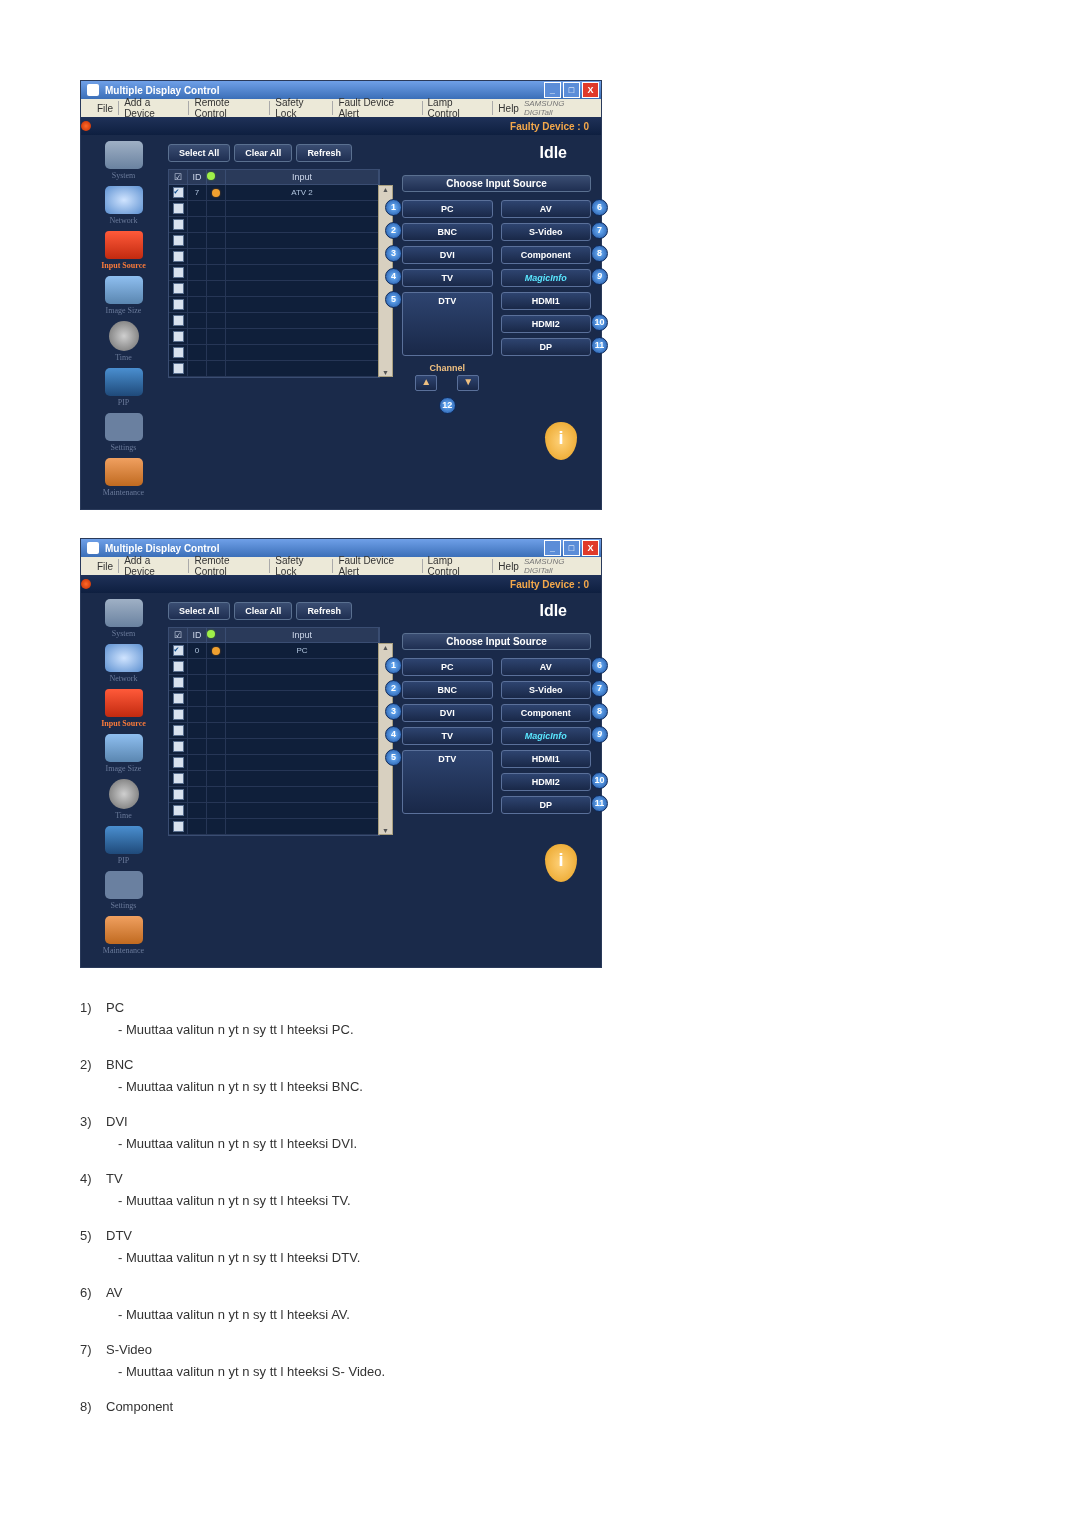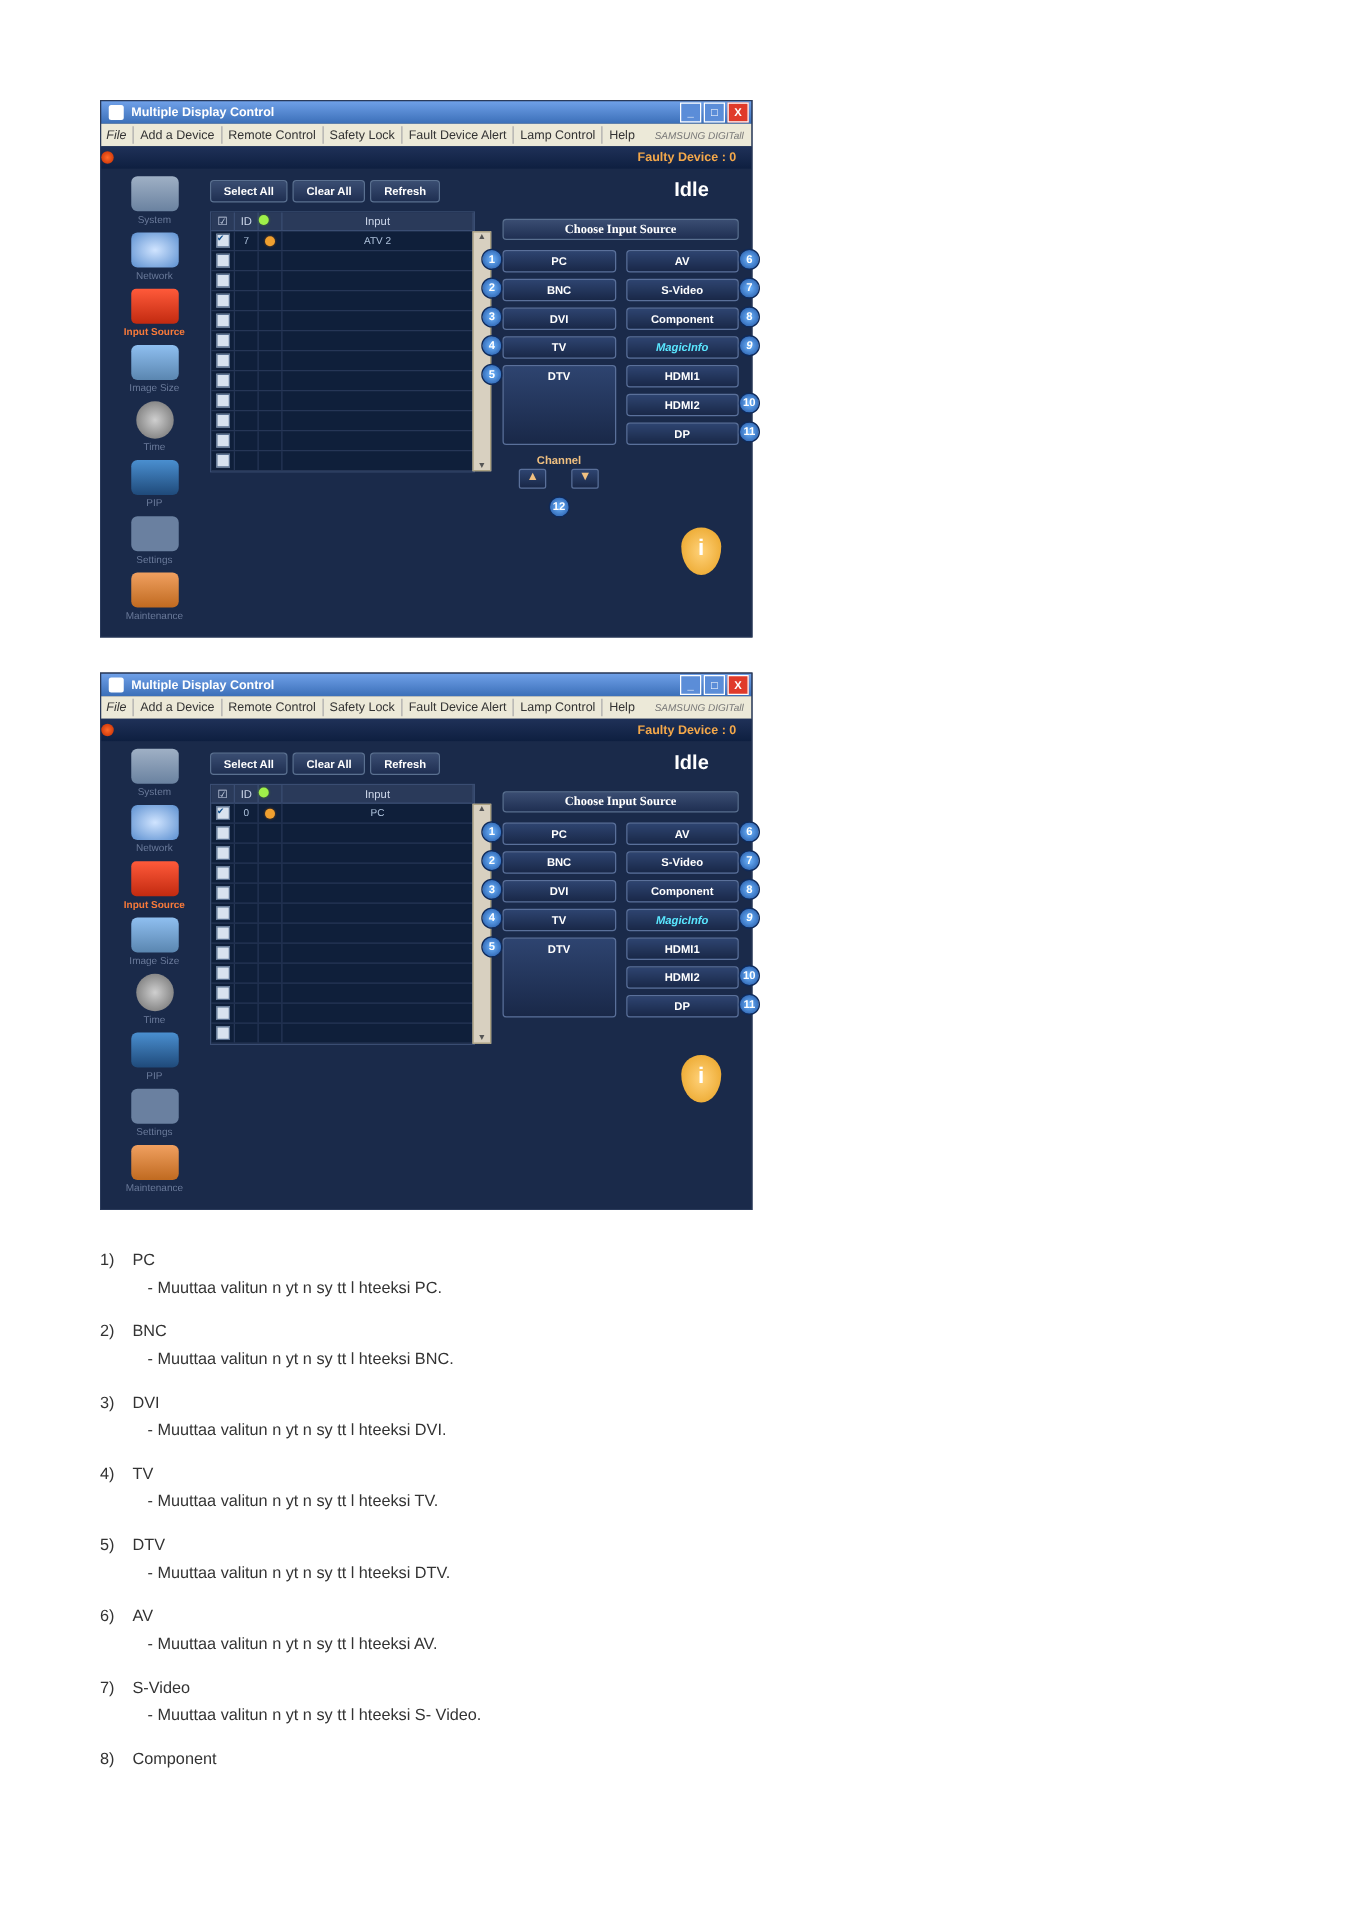--- a/index.html
+++ b/index.html
@@ -65,21 +65,21 @@
     font-size: 10px;
     color: #333;
   }
   .menubar .mitem {
     padding: 0 5px;
     border-left: 1px solid #aaa;
     height: 14px;
     display: flex;
     align-items: center;
   }
-  .menubar .mitem:first-child { border-left: none; padding-left: 4px; font-style: italic; }
+  .menubar .mitem:first-child { border-left: none; padding-left: 16px; }
   .menubar .spacer { flex: 1; }
   .menubar .brand {
     font-size: 8px;
     font-style: italic;
     color: #777;
     padding-right: 6px;
   }
 
   .faultbar {
     background: linear-gradient(#1f3158, #0e1f40);
@@ -130,20 +130,21 @@
   .snav .ic.input { background: linear-gradient(#ff5a3a,#c22a10); border-radius:4px; }
   .snav .ic.isize { background: linear-gradient(#8fbff0,#5a86b0); }
   .snav .ic.time { background: radial-gradient(#cfcfcf,#6a6a6a); border-radius:50%; width:30px; height:30px;}
   .snav .ic.pip { background: linear-gradient(#4a8fd0,#1f4a7a); }
   .snav .ic.settings { background: #6a80a0; }
   .snav .ic.maint { background: linear-gradient(#f0a060,#c06a20); }
   .snav .lbl {
     color: #6a7a9a;
     font-size: 8px;
     text-align: center;
+    font-family: Liberation Serif, serif;
   }
   .snav.active .lbl { color: #f97a3a; font-weight: bold; }
 
   
   .main {
     flex: 1;
     padding: 6px 6px 6px 2px;
   }
   .btnrow {
     display: flex;
@@ -233,21 +234,20 @@
     font-weight: bold;
     font-size: 10px;
     text-align: center;
     background: linear-gradient(#3a4d72,#1f2f52);
     border-radius: 3px;
     padding: 2px 0;
     margin-bottom: 8px;
     border:1px solid #5a7090;
     margin-left:4px;
     margin-right:4px;
-    font-family:Liberation Serif, serif;
   }
   .srcgrid {
     display: grid;
     grid-template-columns: 1fr 1fr;
     gap: 5px 8px;
     padding: 0 4px;
   }
   .srcbtn {
     position: relative;
     background: linear-gradient(#2e4470,#192848);

